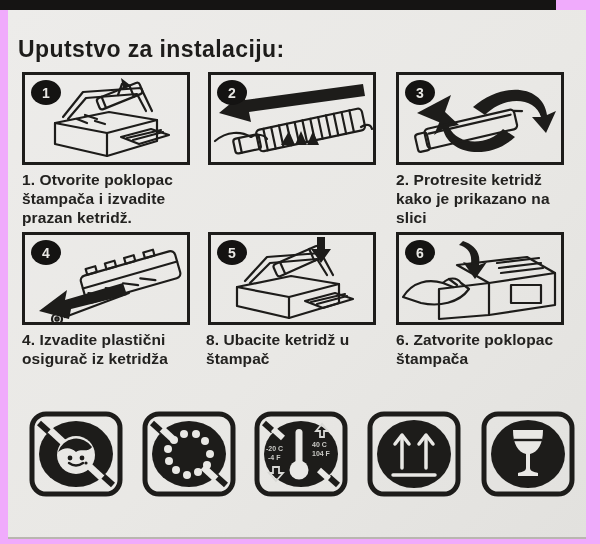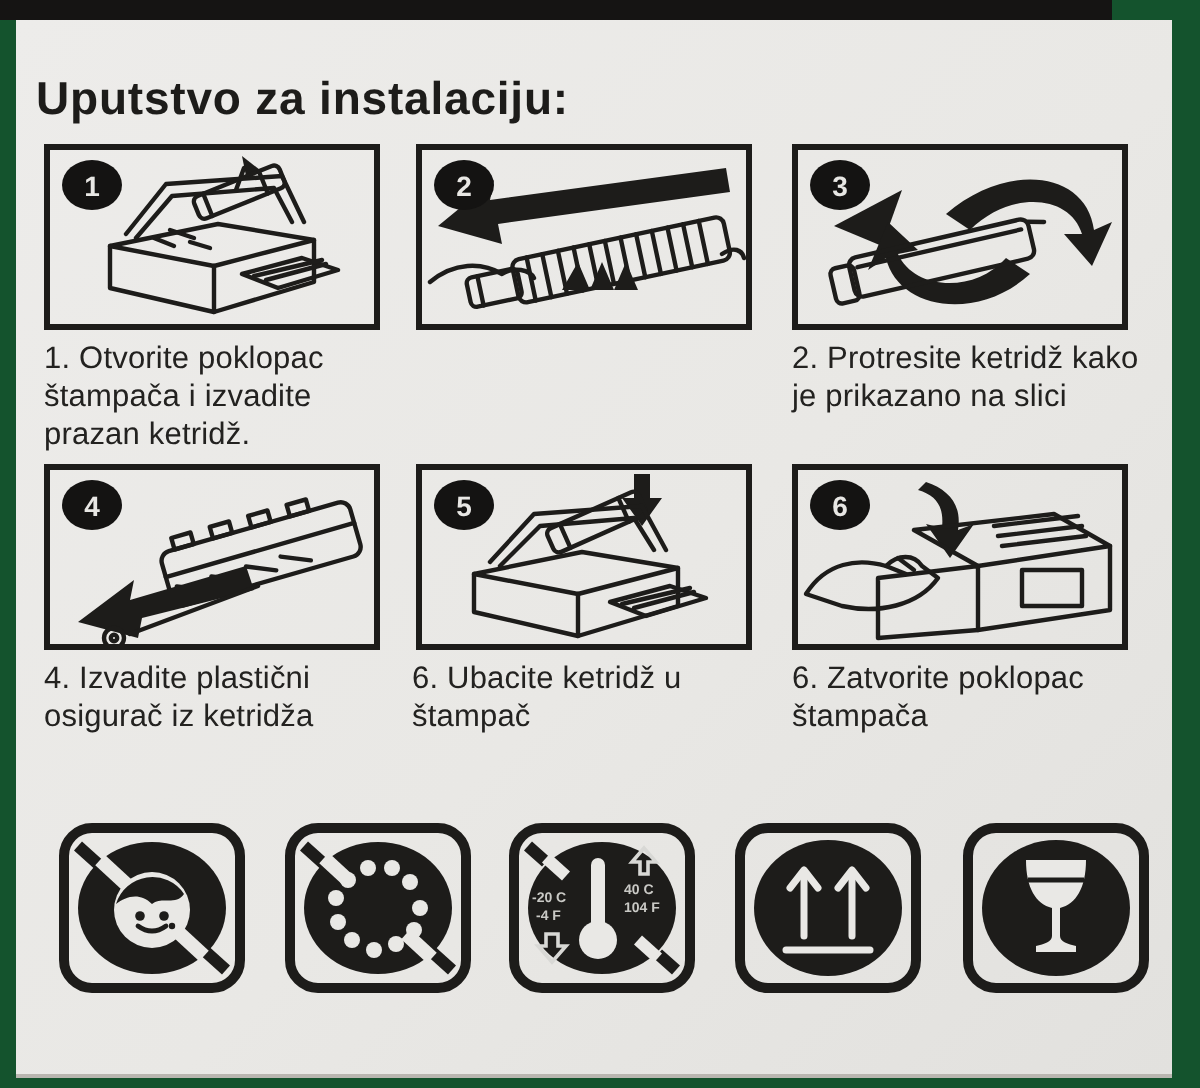--- a/index.html
+++ b/index.html
@@ -1,29 +1,29 @@
 <!DOCTYPE html>
 <html><head>
 <meta charset="utf-8">
 <style>
   html,body{margin:0;padding:0;background:#fdfdfc;}
   #stage{position:relative;width:600px;height:544px;overflow:hidden;
-         font-family:"Liberation Sans",sans-serif;background:#14532d;}
+         font-family:"Liberation Sans",sans-serif;background:#f0abfc;}
   .topbar{position:absolute;left:0;top:0;width:556px;height:10px;background:#151413;}
   .paper{position:absolute;left:8px;top:10px;width:578px;height:527px;
          background:linear-gradient(135deg,#edecea 0%,#e9e8e5 55%,#e2e1de 100%);
          border-bottom:2px solid #b9b6b0;}
   .title{position:absolute;left:10px;top:26px;font-size:23px;font-weight:bold;
          color:#1d1c1a;letter-spacing:.4px;}
   .panel{position:absolute;width:168px;height:93px;border:3px solid #1d1c1a;
          background:transparent;box-sizing:border-box;}
   .badge{position:absolute;left:6px;top:5px;width:30px;height:25px;border-radius:50%;
          background:#141312;color:#e8e7e4;font-size:14px;font-weight:bold;
          display:flex;align-items:center;justify-content:center;}
-  .caption{position:absolute;font-size:15.5px;line-height:1.24;font-weight:normal;
+  .caption{position:absolute;font-size:15.5px;line-height:1.24;font-weight:bold;
            color:#232220;letter-spacing:.1px;}
   .hicon{position:absolute;width:96px;height:88px;}
   svg{display:block;}
   .ink{stroke:#1d1c1a;fill:none;stroke-width:2.2;stroke-linecap:round;stroke-linejoin:round;}
 </style>
 </head>
 <body>
 
 <div id="stage">
   <div class="topbar"></div>
@@ -145,21 +145,21 @@
           <rect x="112" y="50" width="30" height="18"></rect>
           <path d="M4 62 C14 46 30 44 44 48 C50 42 58 42 62 48 L70 54 C60 68 40 72 22 68 Z"></path>
           <path d="M44 48 L54 52 M50 44 L58 50"></path>
         </g>
       </svg>
     </div>
 
     <div class="caption" style="left:14px;top:160px;width:182px;">1. Otvorite poklopac štampača i izvadite prazan ketridž.</div>
     <div class="caption" style="left:388px;top:160px;width:180px;">2. Protresite ketridž kako je prikazano na slici</div>
     <div class="caption" style="left:14px;top:320px;width:184px;">4. Izvadite plastični osigurač iz ketridža</div>
-    <div class="caption" style="left:198px;top:320px;width:186px;">6. Ubacite ketridž u štampač</div>
+    <div class="caption" style="left:198px;top:320px;width:186px;">8. Ubacite ketridž u štampač</div>
     <div class="caption" style="left:388px;top:320px;width:190px;">6. Zatvorite poklopac štampača</div>
 
     <div class="hicon" style="left:20px;top:400px;">
       <svg width="96" height="88" viewBox="0 0 96 88">
         <rect x="4" y="4" width="88" height="80" rx="14" fill="none" stroke="#1d1c1a" stroke-width="5"></rect>
         <line x1="11" y1="13" x2="21" y2="22" stroke="#1d1c1a" stroke-width="6"></line>
         <line x1="75" y1="66" x2="85" y2="75" stroke="#1d1c1a" stroke-width="6"></line>
         <ellipse cx="48" cy="44" rx="37" ry="33" fill="#1d1c1a"></ellipse>
         <line x1="22" y1="20" x2="74" y2="68" stroke="#e9e8e5" stroke-width="7"></line>
         <circle cx="48" cy="45" r="19" fill="#e9e8e5"></circle>

